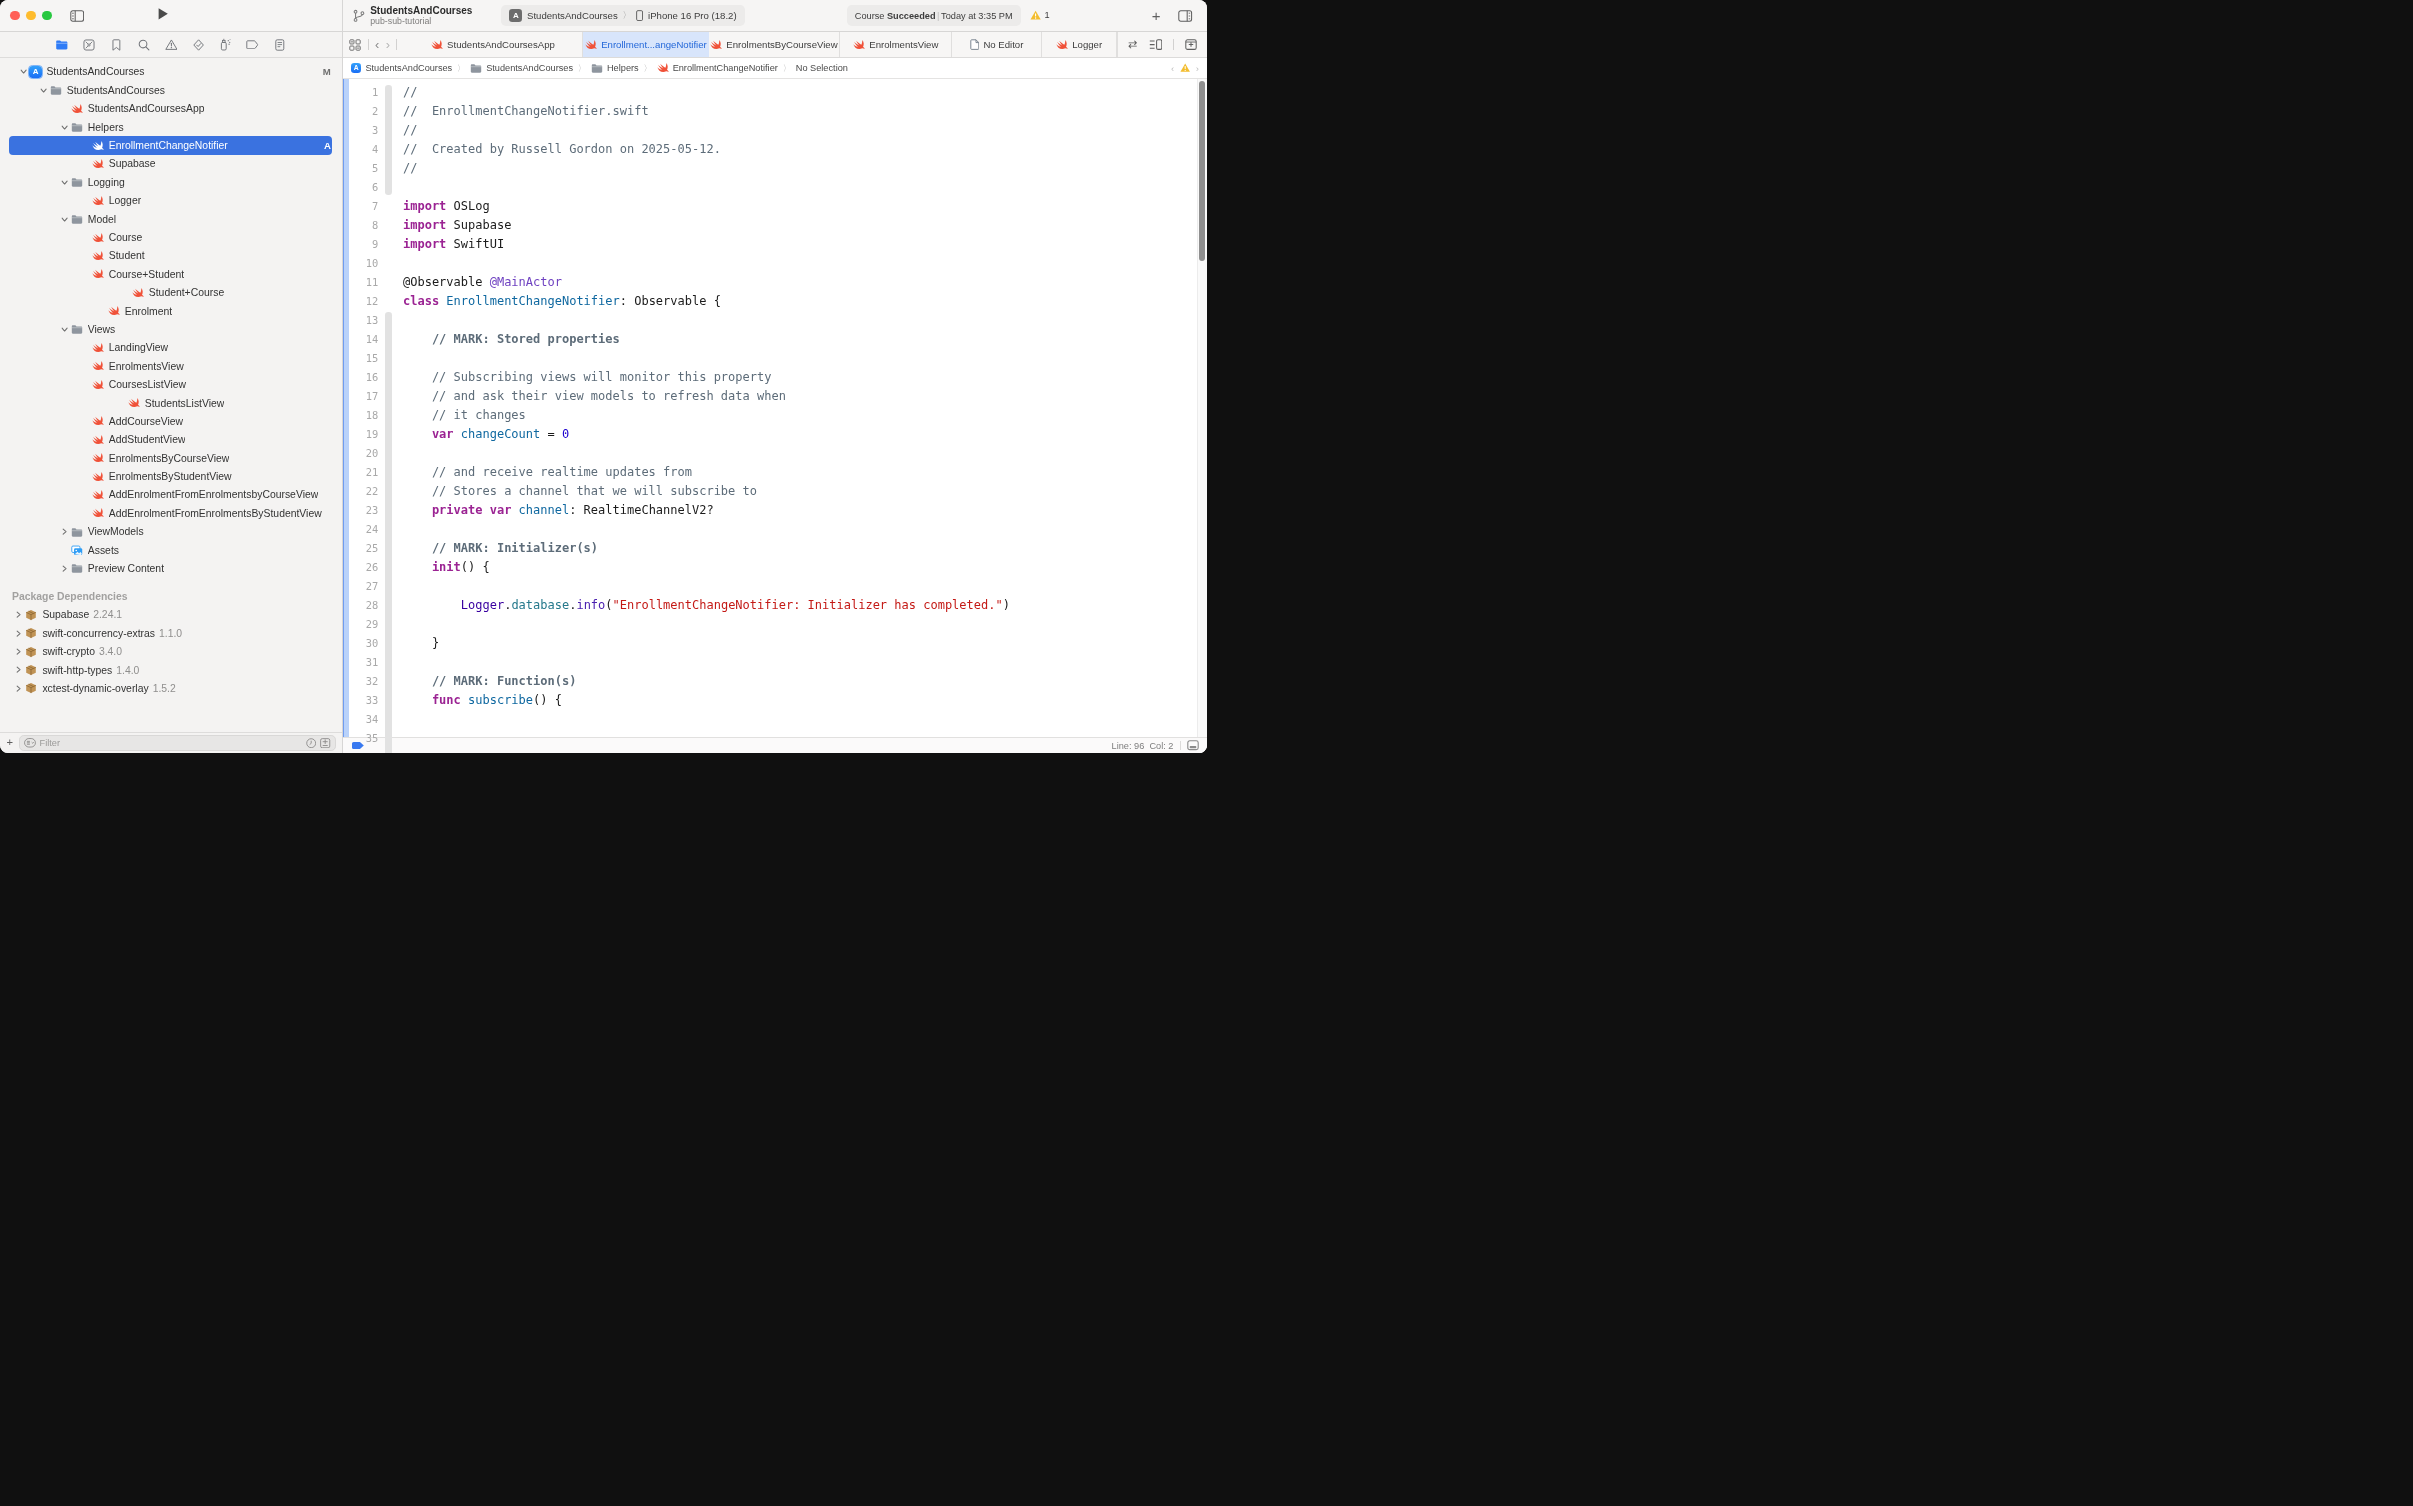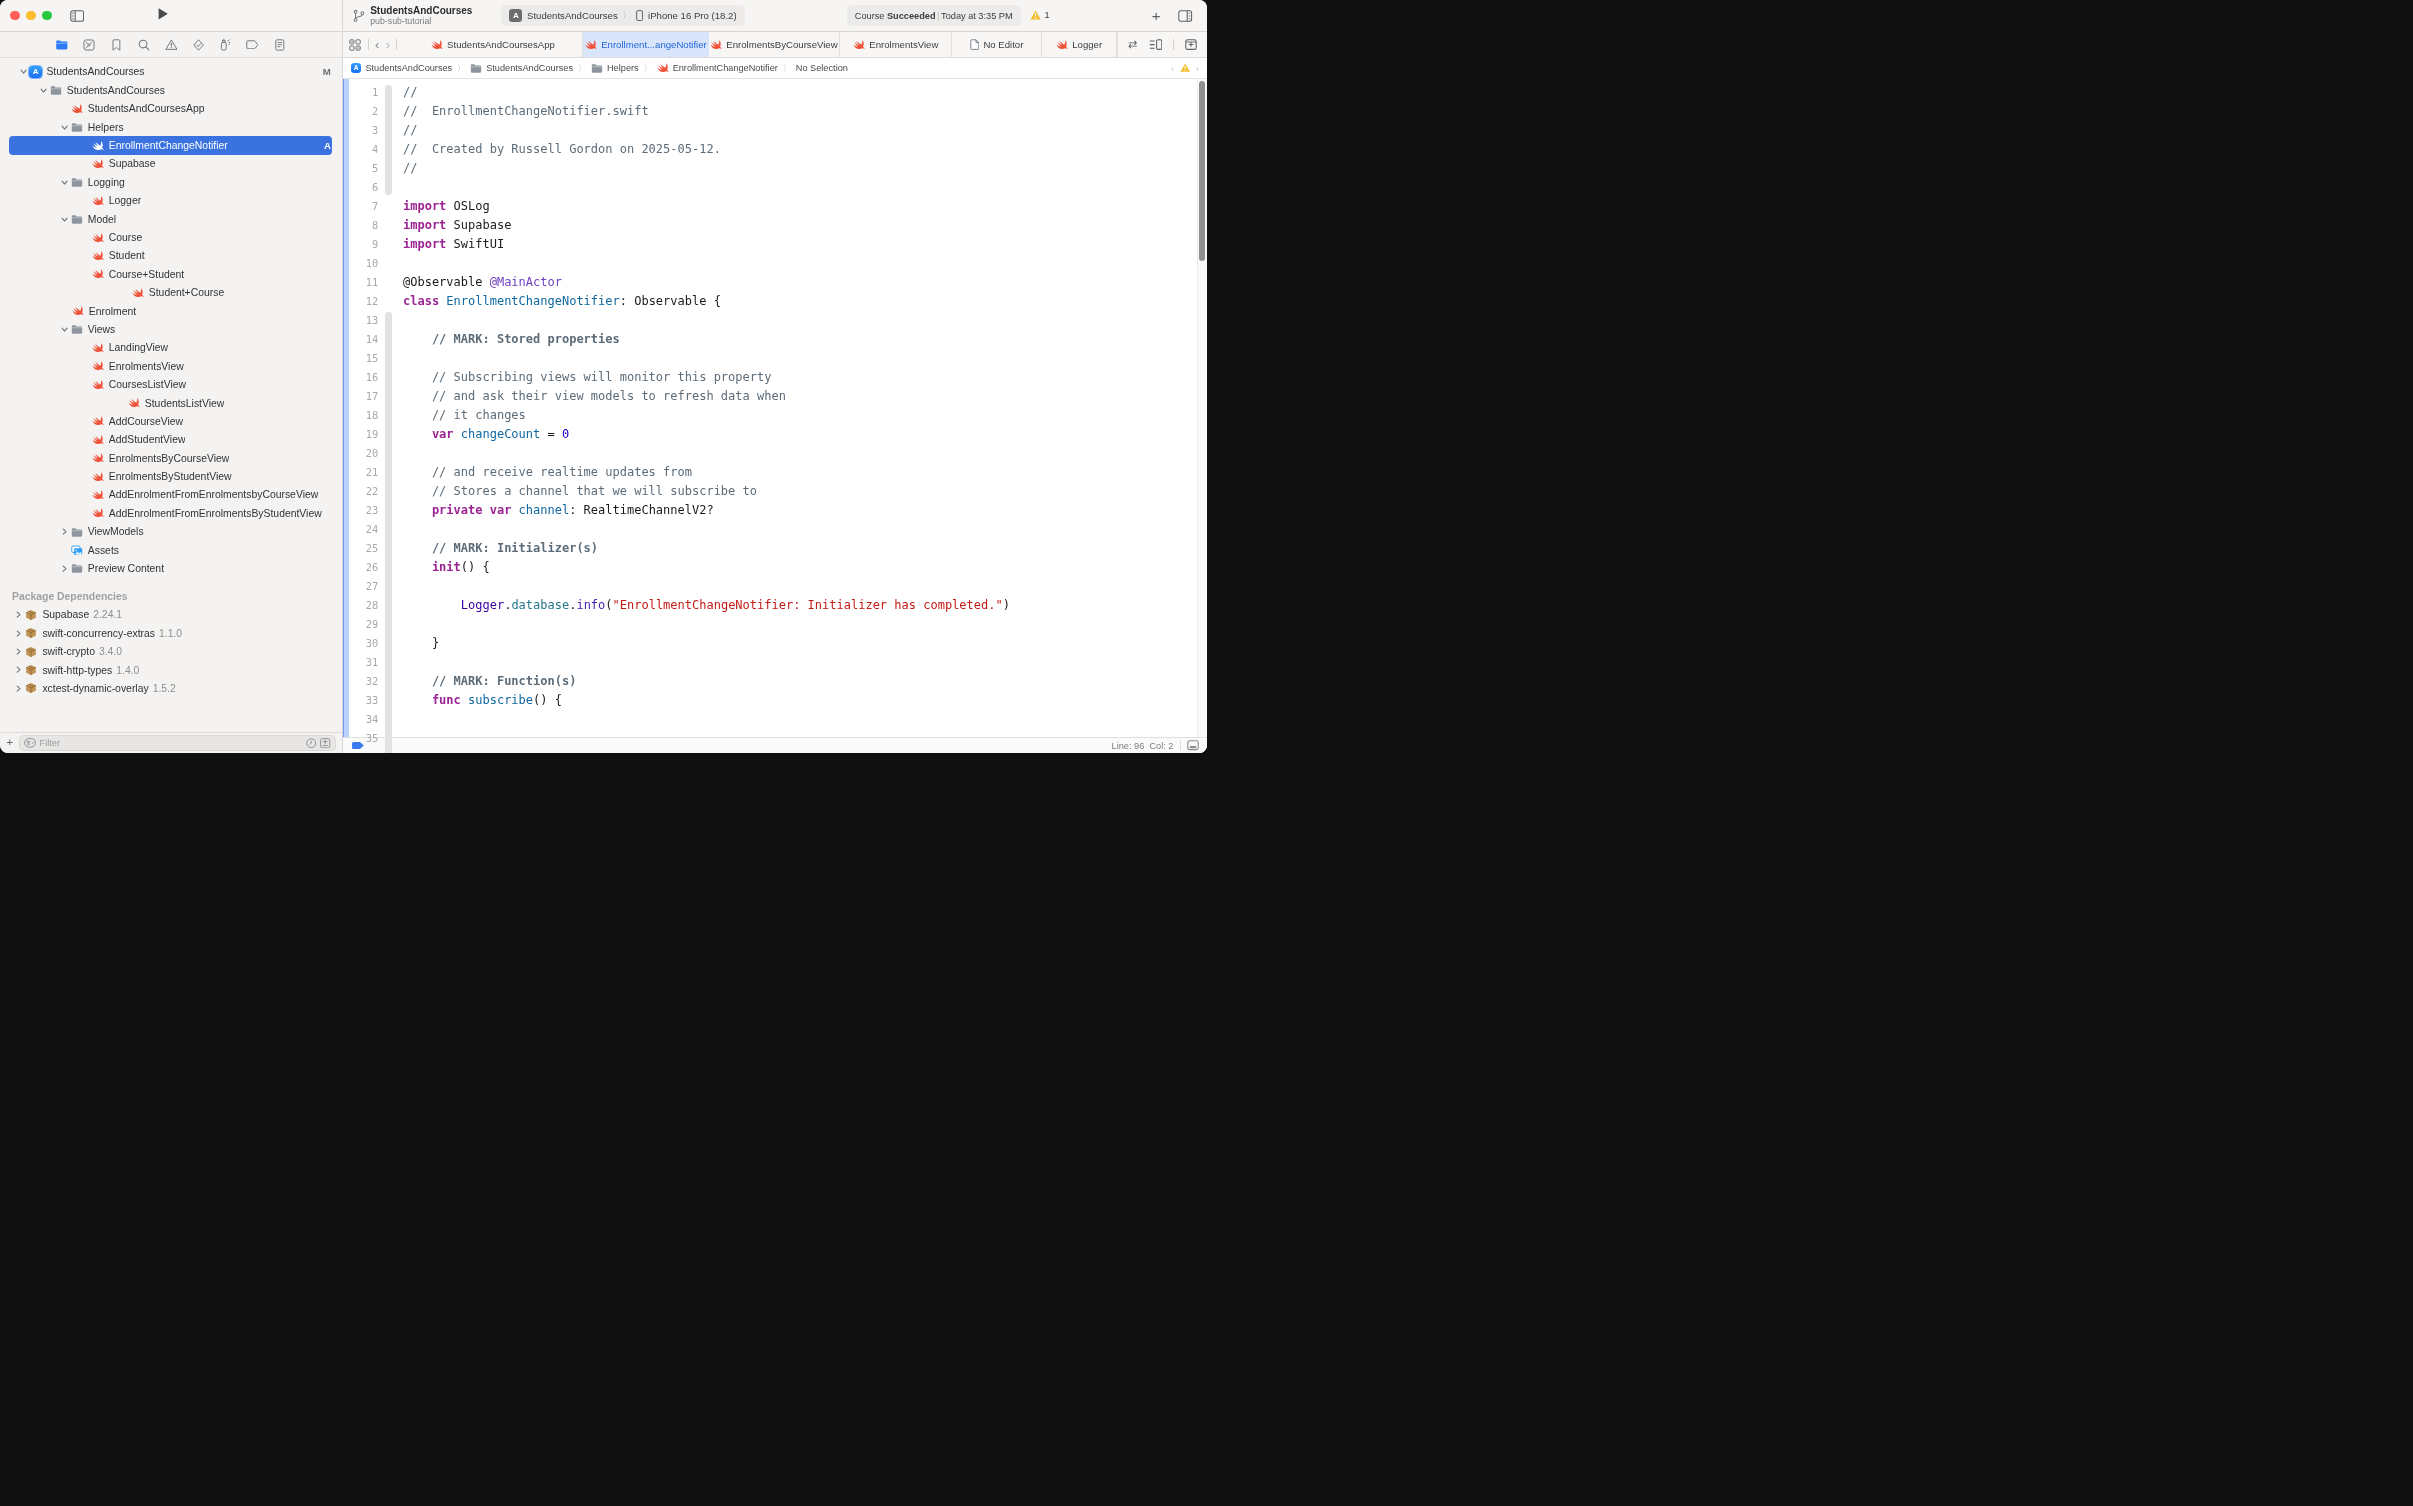--- a/index.html
+++ b/index.html
@@ -379,21 +379,21 @@
           </div>
           <div class="row" style="padding-left: 120px;">
             <span class="chev"></span>
             <span class="ric">
               <svg width="12" height="12" viewBox="0 0 16 16">
                 <path fill="#f05138" d="M12.6 1.4c2 2.9 2.2 6.5.8 9 .1.1 1.9 1.2 2.2 3-.9-.6-2.1-1-3.4-1.1-1 .7-2.4 1.1-3.9 1.1C4.4 13.4 1.5 10.3.5 6.9c1.7 1.6 4 3.1 6.1 3.7C4.7 9.1 2.8 6.4 1.6 3.8c2 2.1 4.7 4 6.9 5C6.9 6.9 5.2 4.3 4.3 2.4c2.3 2 4.7 4.1 6.8 5.4 1-2 1.2-4.3 1.5-6.4z"></path>
               </svg>
             </span>
             <span class="lbl">Student+Course</span>
           </div>
-          <div class="row" style="padding-left: 60px;">
+          <div class="row" style="padding-left: 96px;">
             <span class="chev"></span>
             <span class="ric">
               <svg width="12" height="12" viewBox="0 0 16 16">
                 <path fill="#f05138" d="M12.6 1.4c2 2.9 2.2 6.5.8 9 .1.1 1.9 1.2 2.2 3-.9-.6-2.1-1-3.4-1.1-1 .7-2.4 1.1-3.9 1.1C4.4 13.4 1.5 10.3.5 6.9c1.7 1.6 4 3.1 6.1 3.7C4.7 9.1 2.8 6.4 1.6 3.8c2 2.1 4.7 4 6.9 5C6.9 6.9 5.2 4.3 4.3 2.4c2.3 2 4.7 4.1 6.8 5.4 1-2 1.2-4.3 1.5-6.4z"></path>
               </svg>
             </span>
             <span class="lbl">Enrolment</span>
           </div>
           <div class="row" style="padding-left: 59px;">
             <span class="chev">

